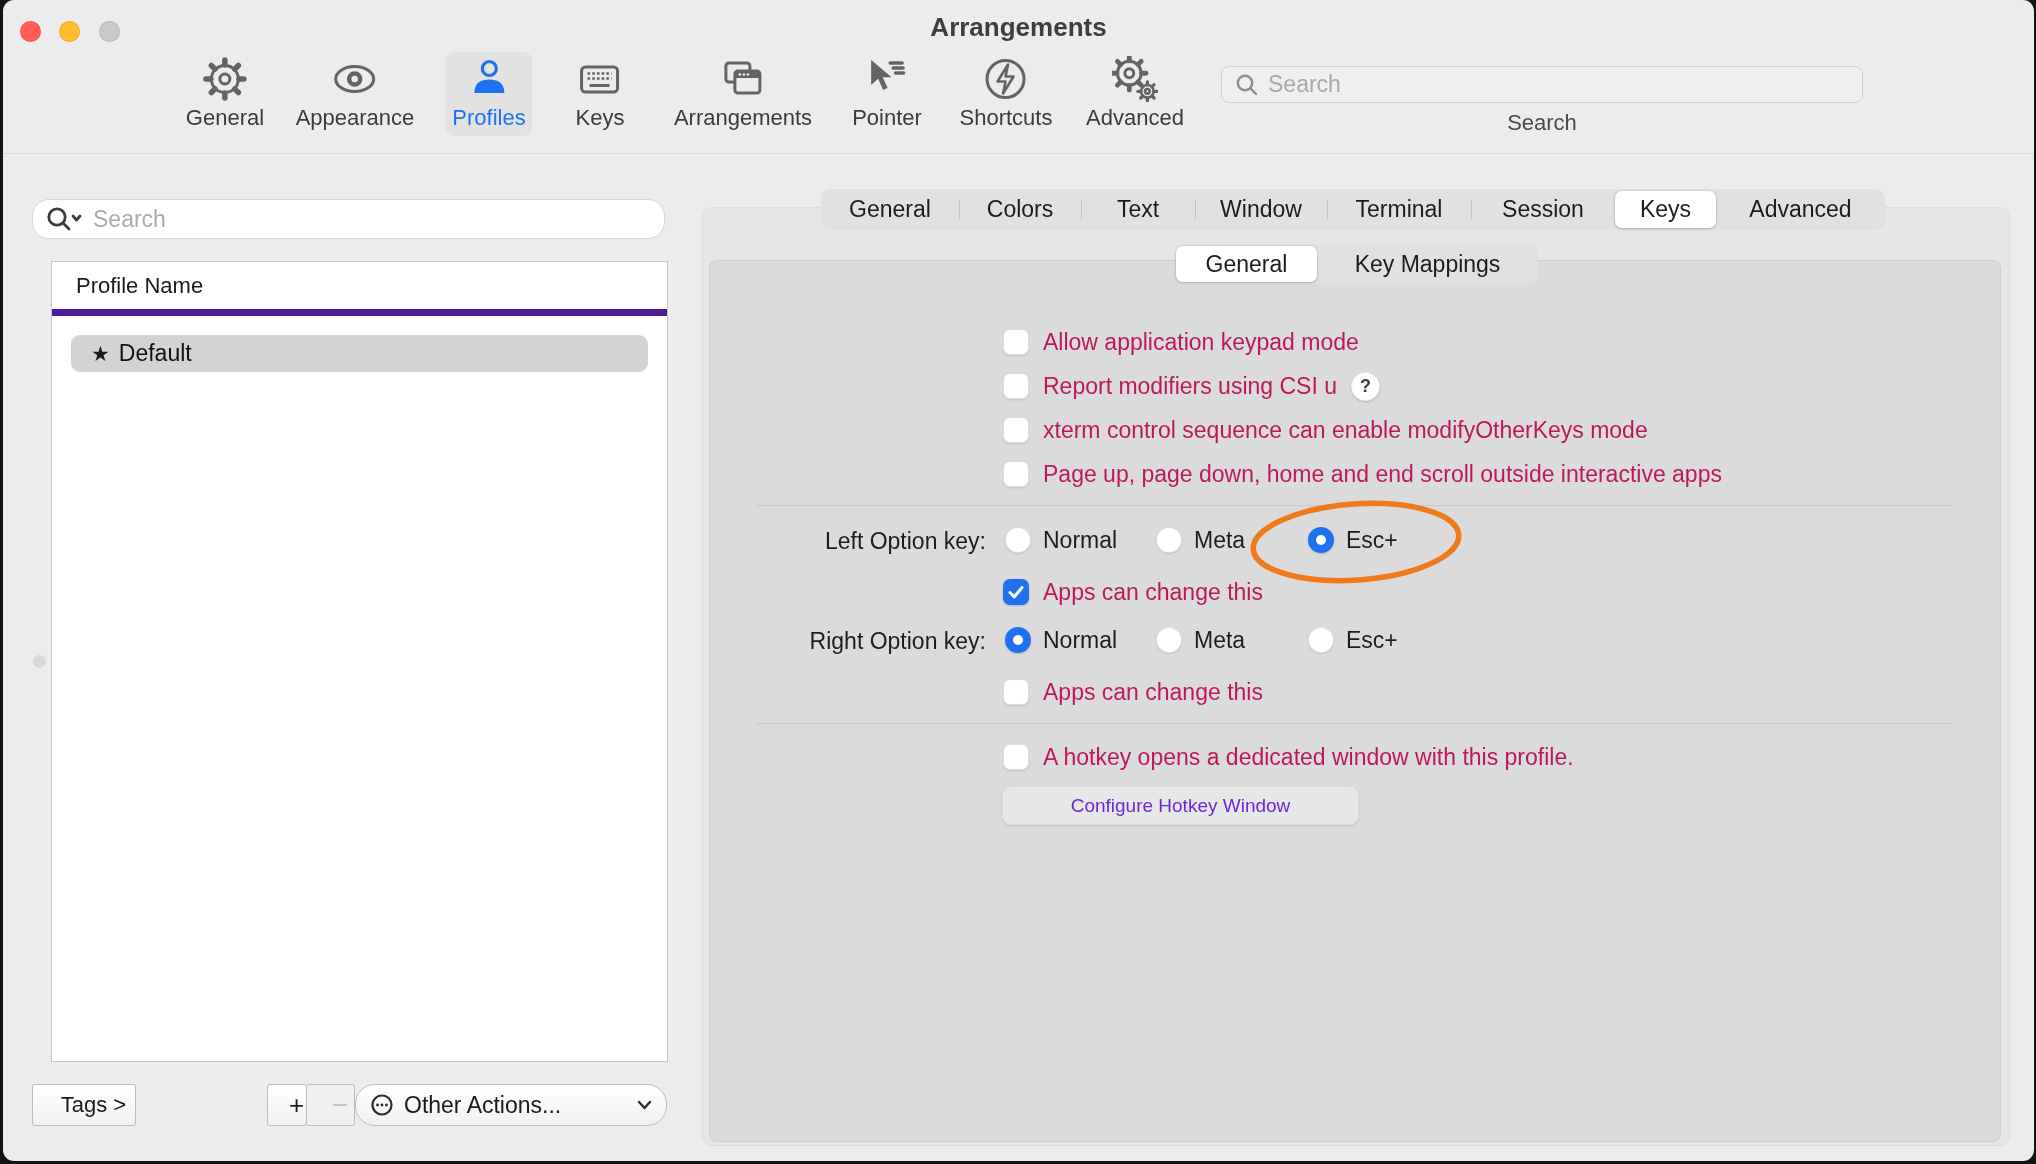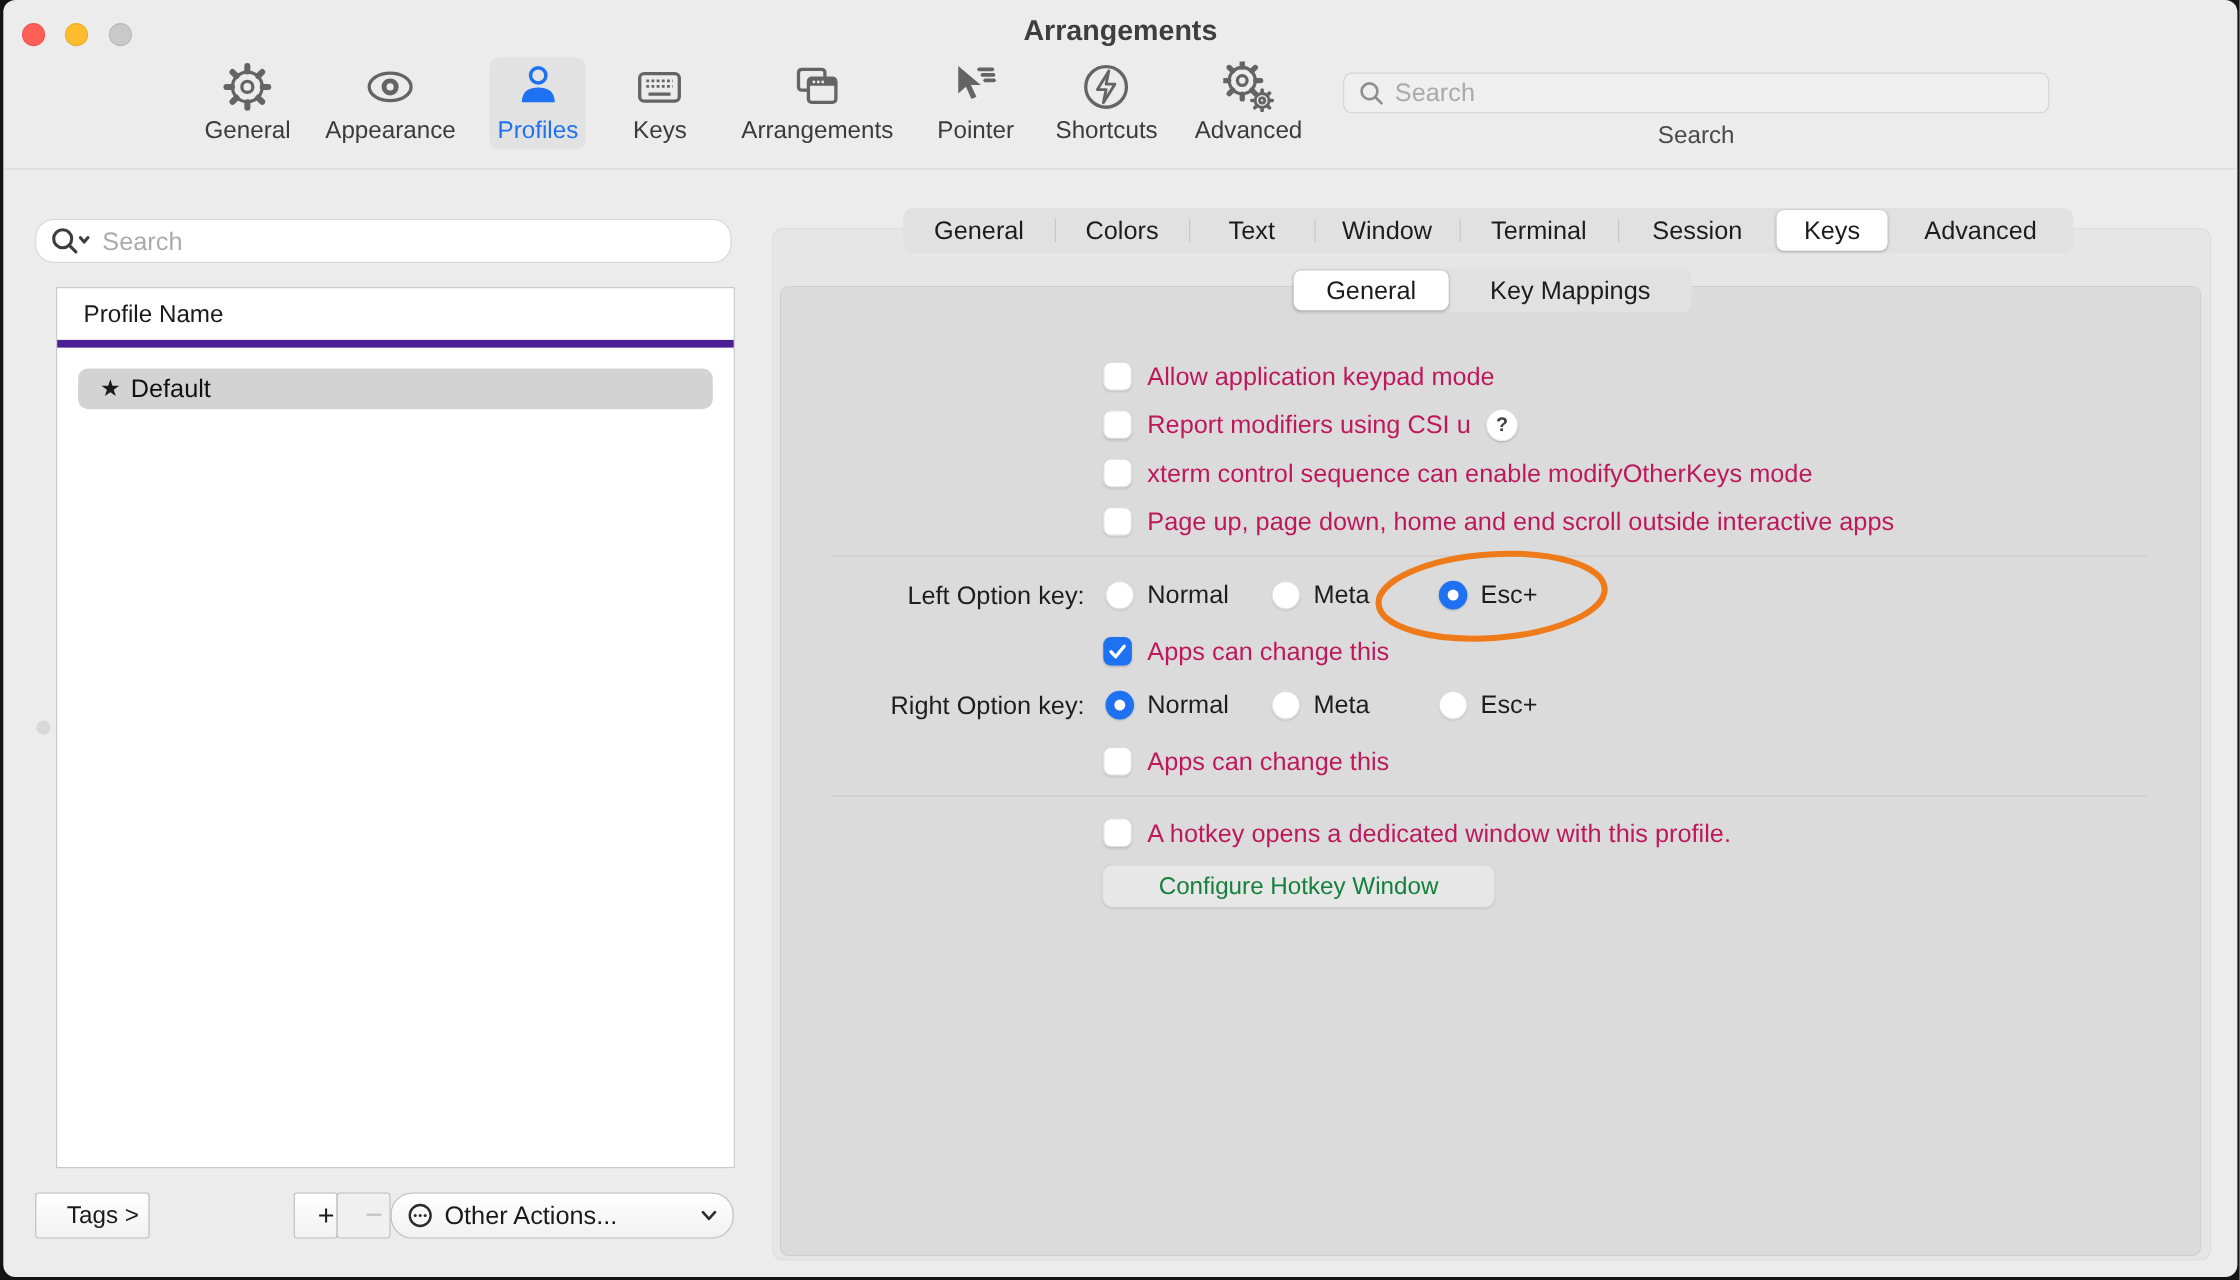--- a/index.html
+++ b/index.html
@@ -97,27 +97,27 @@
   .radio.selected{background:var(--accent);box-shadow:0 1px 2px rgba(0,0,0,0.18);}
   .radio.selected::after{content:"";position:absolute;left:8px;top:8px;width:10px;height:10px;border-radius:50%;background:#fff;}
 
   .crow{position:absolute;left:1000px;height:30px;display:flex;align-items:center;gap:14px;}
   .crow .lbl{font-size:23px;color:#be185d;white-space:nowrap;}
   .help-btn{width:29px;height:29px;border-radius:50%;background:#FFFFFF;display:flex;align-items:center;justify-content:center;
             font-size:18px;font-weight:700;color:#3F3F3F;box-shadow:inset 0 0 0 1px rgba(0,0,0,0.08),0 1px 2px rgba(0,0,0,0.2);}
 
   .orow{position:absolute;left:0;right:0;height:30px;}
   .field-label{position:absolute;left:700px;width:283px;text-align:right;font-size:23px;color:#1d1d1d;top:1px;}
-  .radio-item{position:absolute;display:flex;align-items:center;gap:12px;top:0;}
+  .radio-item{position:absolute;display:flex;gap:12px;top:0;}
   .radio-item .lbl{font-size:23px;color:#1d1d1d;white-space:nowrap;}
 
   .divider{position:absolute;left:753px;width:1196px;height:1px;background:#C9C9C9;}
 
   .hk-btn{position:absolute;left:999px;top:786px;width:357px;height:39px;border-radius:9px;background:#E7E7E7;
-          display:flex;align-items:center;justify-content:center;font-size:22px;color:#15803d;
+          display:flex;align-items:center;justify-content:center;font-size:19px;color:#6d28d9;
           box-shadow:inset 0 0 0 1px rgba(0,0,0,0.05),0 1px 2px rgba(0,0,0,0.10);}
 
   .annotation{position:absolute;left:1240px;top:494px;pointer-events:none;}
   .annotation ellipse{stroke:var(--annotation);}
 </style>
 </head>
 <body>
 
 <div id="win">
 

